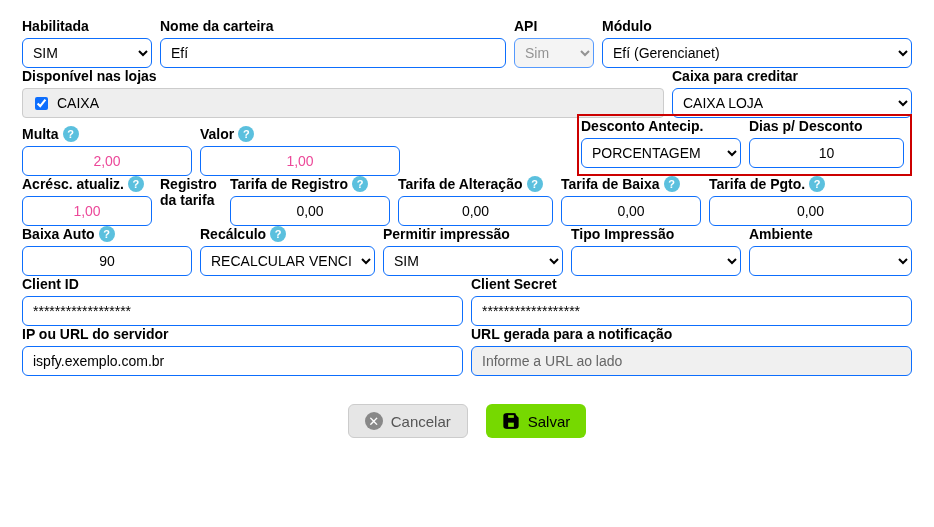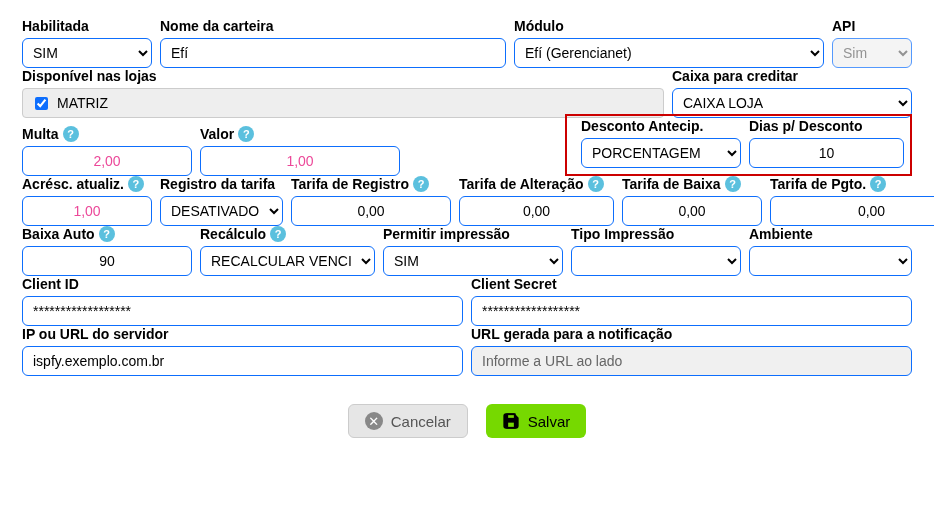--- a/index.html
+++ b/index.html
@@ -40,21 +40,21 @@
     border-radius: 4px;
     padding: 4px 8px;
     height: 30px;
     display: flex;
     align-items: center;
     gap: 6px;
   }
   .lojas-box input[type=checkbox] { accent-color: #0d6efd; }
   .highlight-group {
     border: 2.5px solid #cc0000;
-    padding: 2px 6px 6px 14px;
+    padding: 2px 6px 6px 2px;
     display: flex;
     gap: 8px;
     margin-left: auto;
     margin-top: -4px;
   }
   .buttons { display: flex; justify-content: center; gap: 18px; margin-top: 28px; }
   .btn {
     height: 34px;
     border-radius: 6px;
     border: none;
@@ -82,36 +82,36 @@
 
 <div class="row">
   <div class="field" style="width:130px">
     <span class="label">Habilitada</span>
     <select><option>SIM</option></select>
   </div>
   <div class="field" style="flex:1;min-width:260px">
     <span class="label">Nome da carteira</span>
     <input type="text" value="Efí" style="">
   </div>
+  <div class="field" style="width:80px">
+    <span class="label">API</span>
+    <select disabled=""><option>Sim</option></select>
+  </div>
   <div class="field" style="width:310px">
     <span class="label">Módulo</span>
     <select><option>Efí (Gerencianet)</option></select>
   </div>
-  <div class="field" style="width:80px">
-    <span class="label">API</span>
-    <select disabled=""><option>Sim</option></select>
-  </div>
 </div>
 
 <div class="row">
   <div class="field" style="flex:1">
     <span class="label">Disponível nas lojas</span>
     <div class="lojas-box">
       <input type="checkbox" checked="" style="">
-      <span>MATRIZ</span>
+      <span>CAIXA</span>
     </div>
   </div>
   <div class="field" style="width:240px">
     <span class="label">Caixa para creditar</span>
     <select><option>CAIXA LOJA</option></select>
   </div>
 </div>
 
 <div class="row" style="align-items:flex-end">
   <div class="field" style="width:170px">
@@ -144,21 +144,20 @@
 <div class="row">
   <div class="field" style="width:130px">
     <span class="label">
       <span>Acrésc. atualiz.</span>
       <span class="help">?</span>
     </span>
     <input type="text" class="center green" value="1,00" style="">
   </div>
   <div class="field" style="width:140px">
     <span class="label">Registro da tarifa</span>
-    <select><option>DESATIVADO</option></select>
   </div>
   <div class="field" style="width:160px">
     <span class="label">
       <span>Tarifa de Registro</span>
       <span class="help">?</span>
     </span>
     <input type="text" class="center" value="0,00" style="">
   </div>
   <div class="field" style="width:155px">
     <span class="label">

